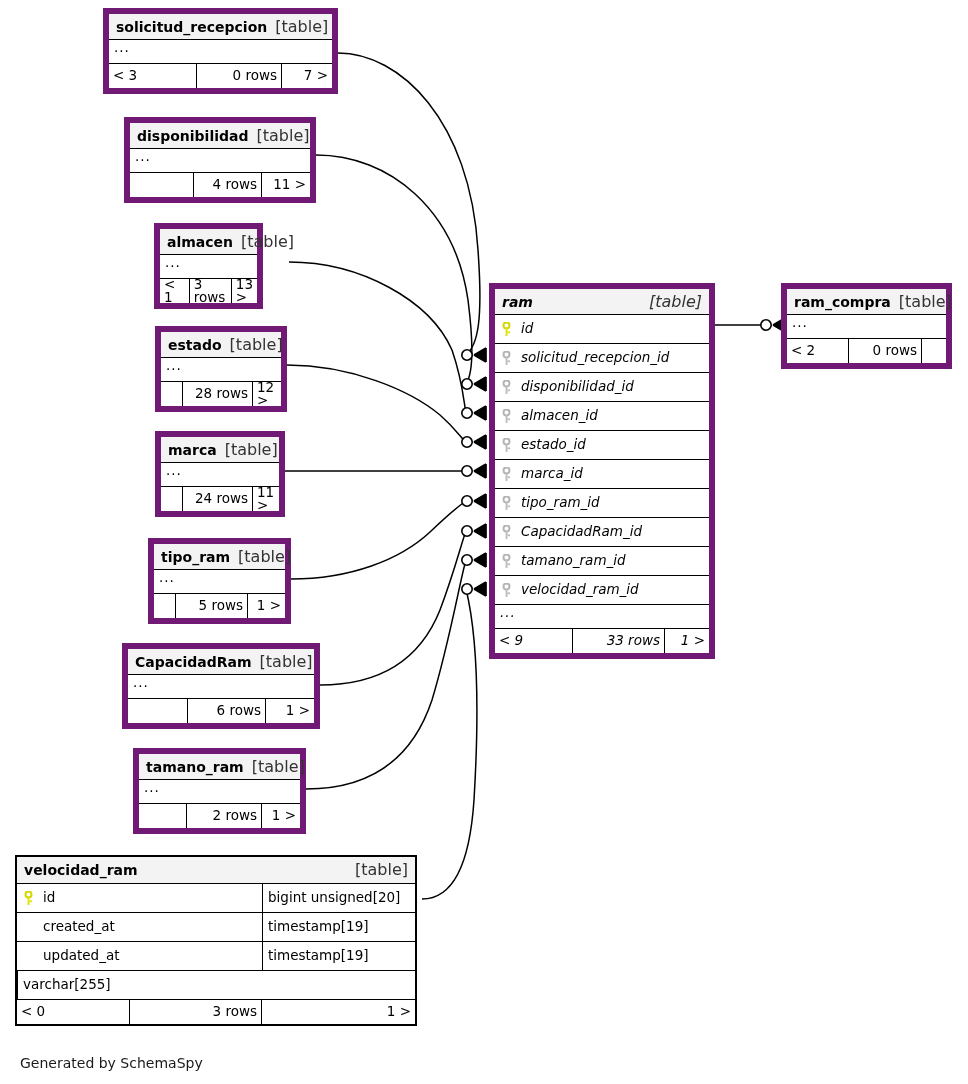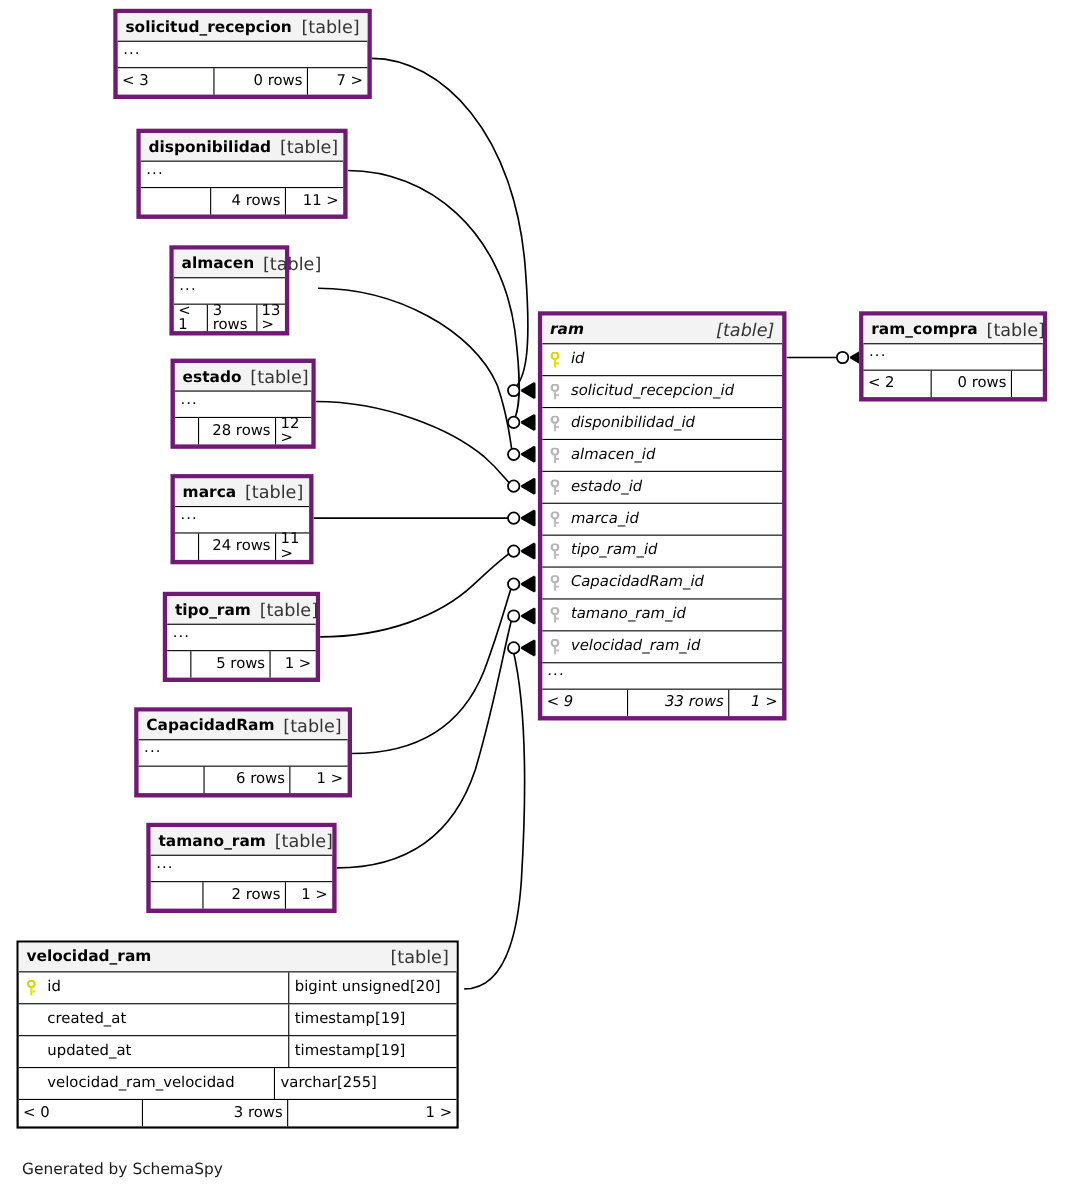--- a/index.html
+++ b/index.html
@@ -9,21 +9,21 @@
     font-family:"DejaVu Sans","Liberation Sans",sans-serif;
     color:#000000;
   }
   #canvas{position:absolute;left:0;top:0;width:968px;height:1084px;}
   #edges{position:absolute;left:0;top:0;width:968px;height:1084px;pointer-events:none;}
 
   
   .tbl{
     position:absolute;
     background:#ffffff;
-    border:4px solid #701a75;
+    border:6px solid #701a75;
     box-sizing:border-box;
     font-size:13.5px;
     line-height:1;
   }
   .tbl.focal{border:2px solid #000000;}
 
   .thead{
     display:flex;align-items:center;justify-content:space-between;
     background:#f3f3f3;
     border-bottom:1px solid #000000;
@@ -460,24 +460,20 @@
 
     <div class="trow">
       <div class="colleft">
         <span class="keyslot"></span>
         <span class="colname">updated_at</span>
       </div>
       <div class="coltype" style="width:153px;">timestamp[19]</div>
     </div>
 
     <div class="trow">
-      <div class="colleft">
-        <span class="keyslot"></span>
-        <span class="colname">velocidad_ram_velocidad</span>
-      </div>
       <div class="coltype" style="width:166px;">varchar[255]</div>
     </div>
 
     <div class="tfoot">
       <div class="fcell f-left" style="width:113px;">&lt; 0</div>
       <div class="fcell f-mid" style="width:132px;">3 rows</div>
       <div class="fcell f-right" style="flex:1;">1 &gt;</div>
     </div>
   </div>
 

